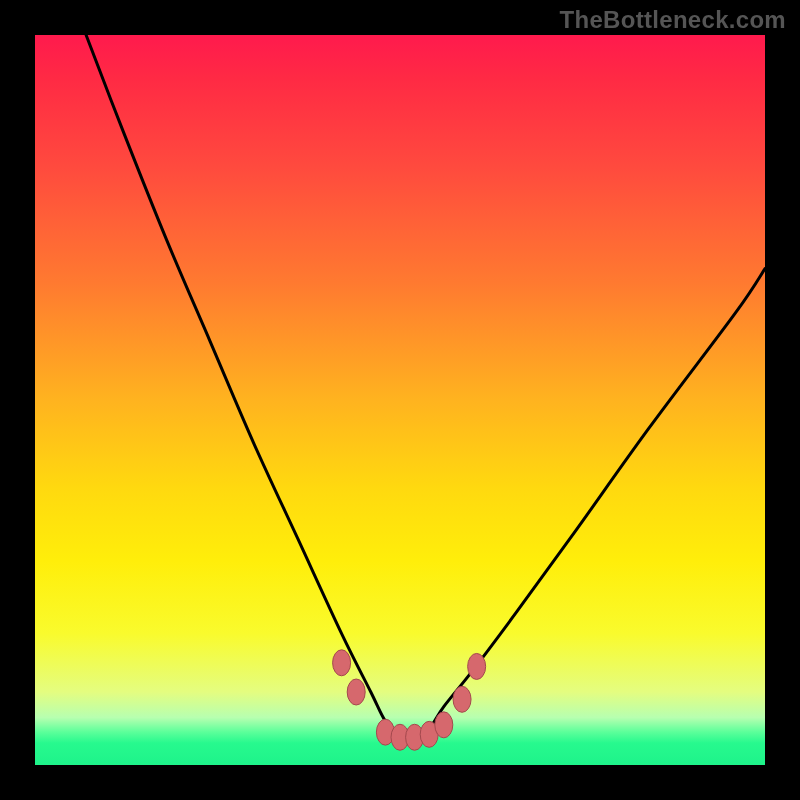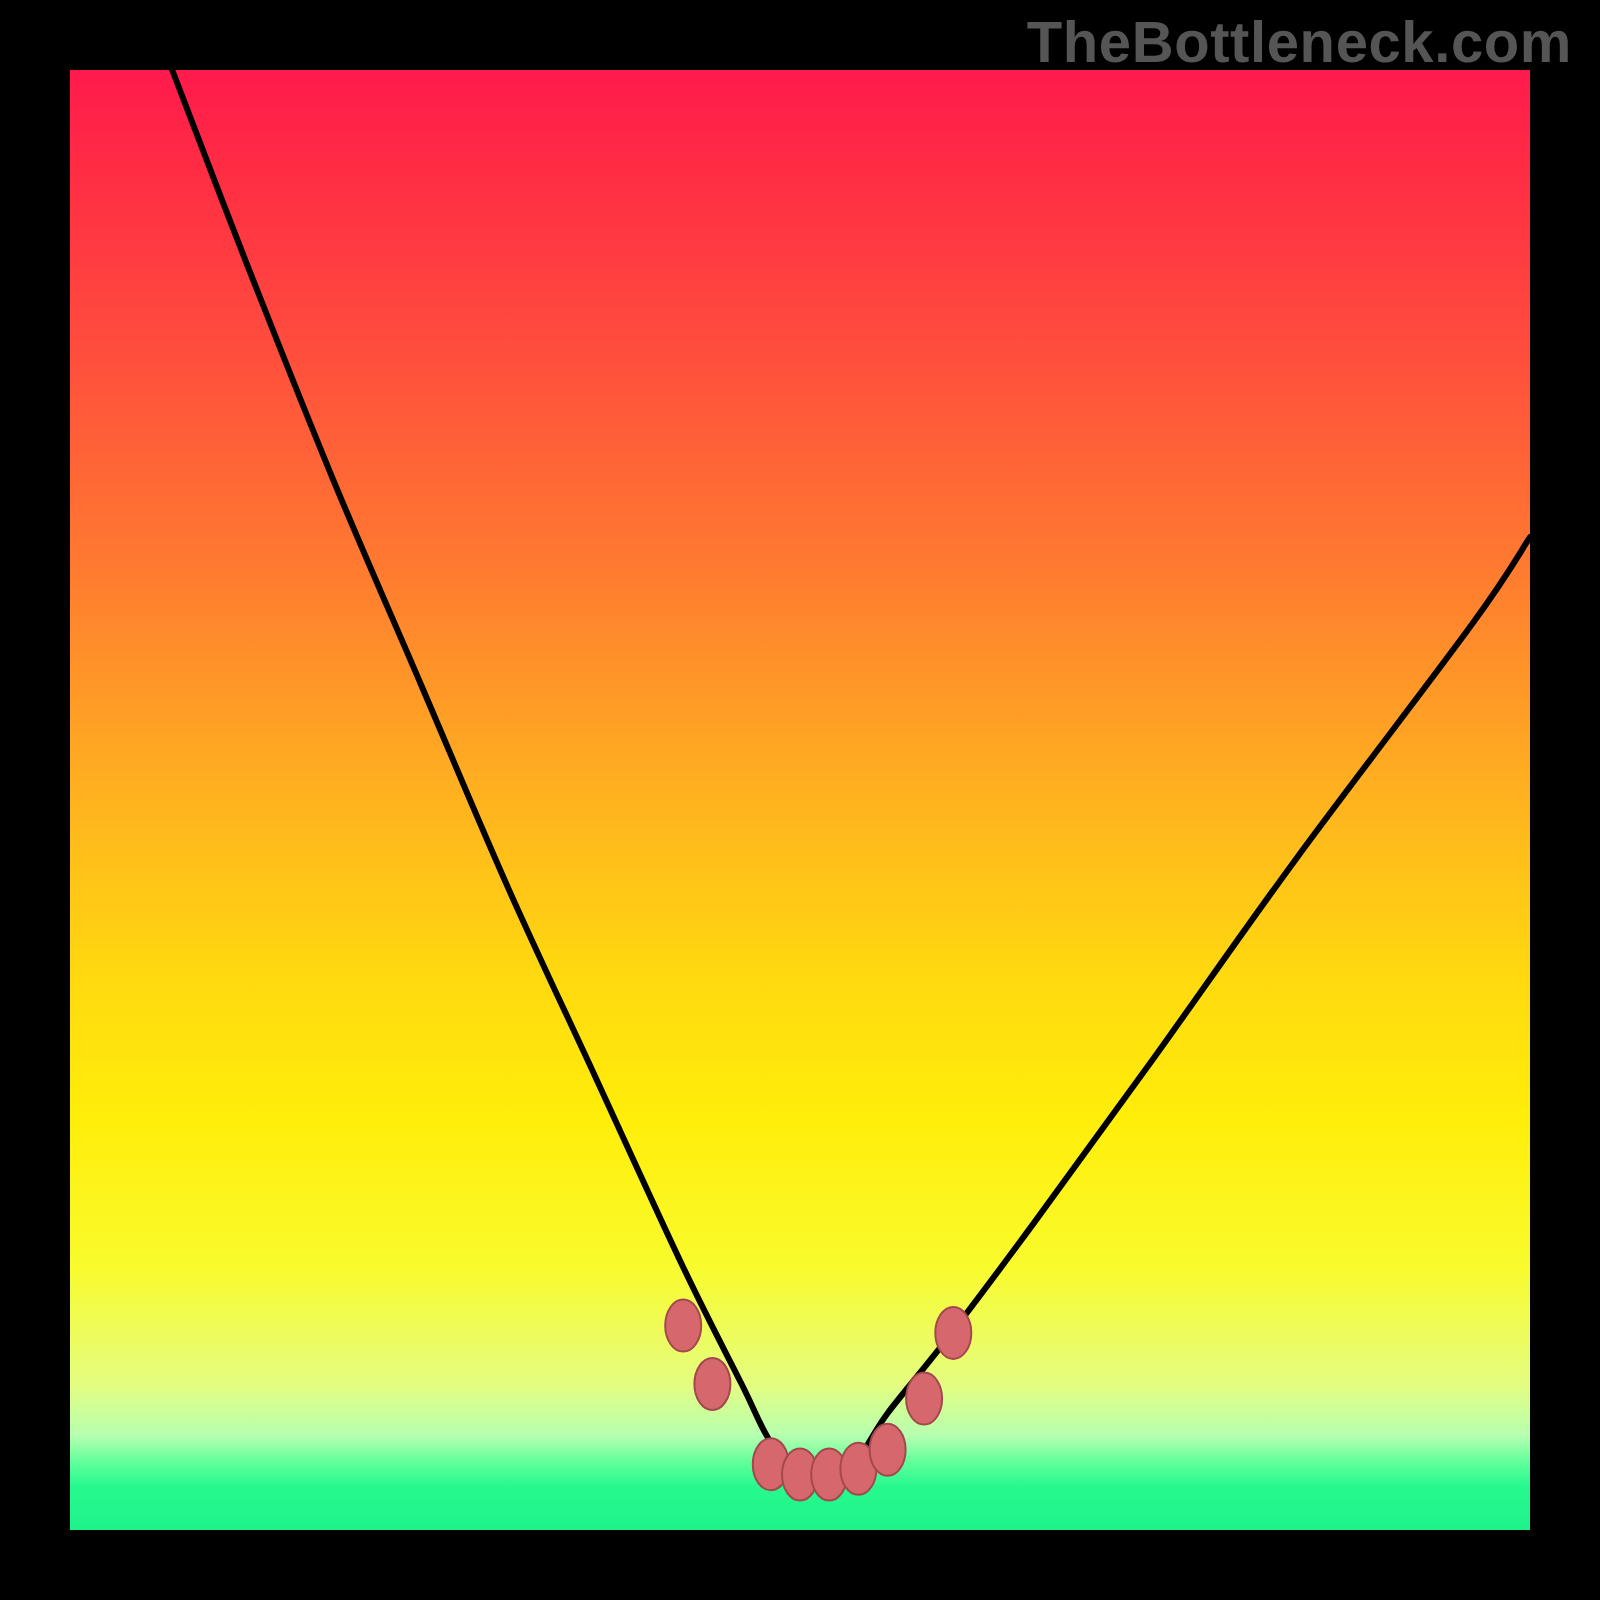--- a/index.html
+++ b/index.html
@@ -41,21 +41,21 @@
       #5bff9a 95.5%,
       #27f98e 97%,
       #1ef38a 100%
     );
   }
   .watermark {
     position: absolute;
     top: 6px;
     right: 14px;
     color: #555;
-    font-size: 29px;
+    font-size: 24px;
     font-weight: 600;
     letter-spacing: 0.3px;
     user-select: none;
   }
   svg.curve {
     position: absolute;
     left: 0;
     top: 0;
     width: 730px;
     height: 730px;

